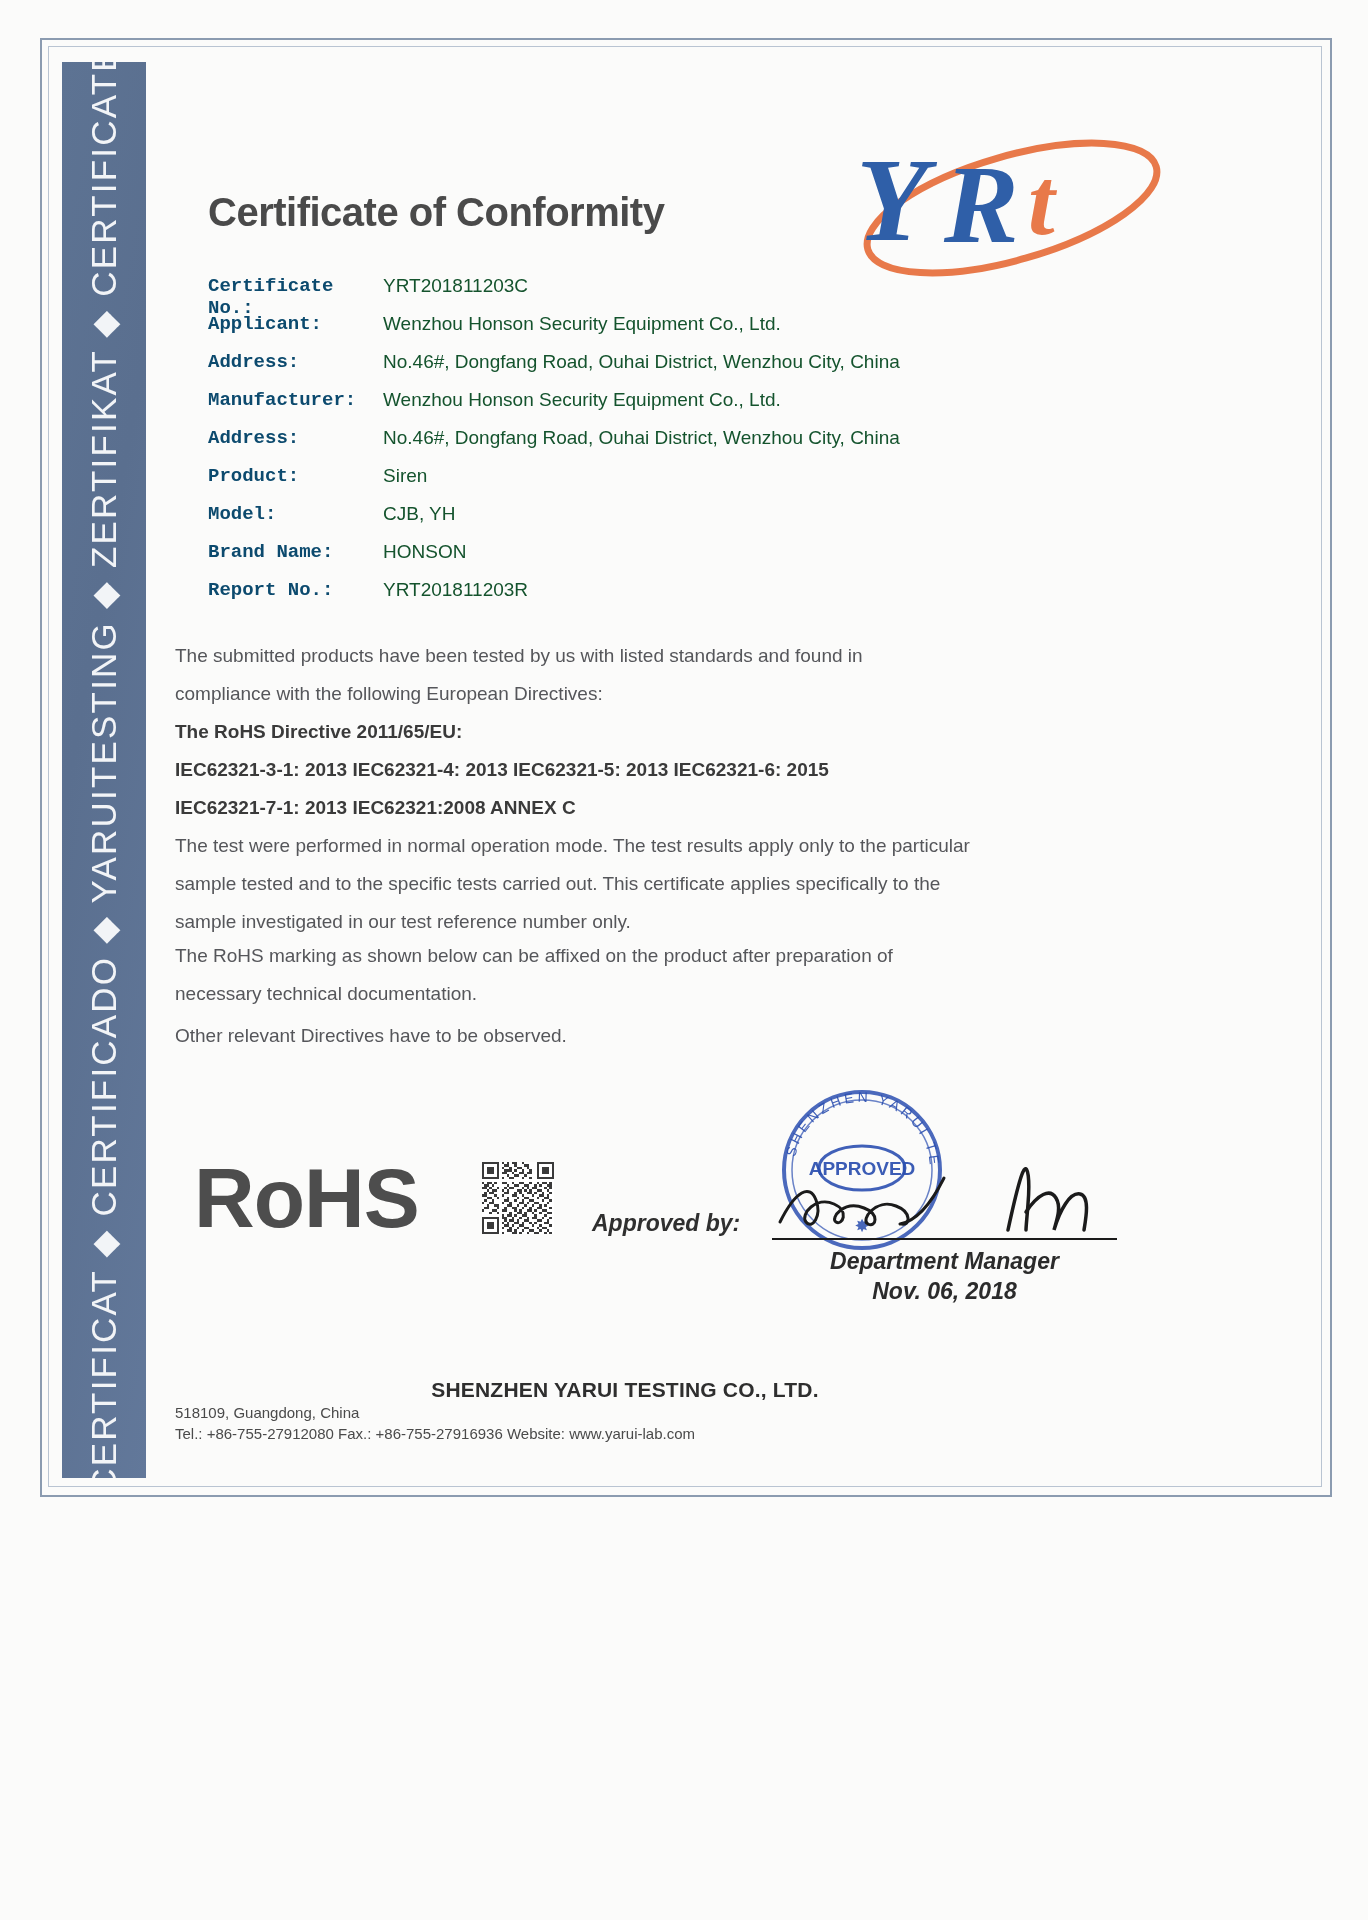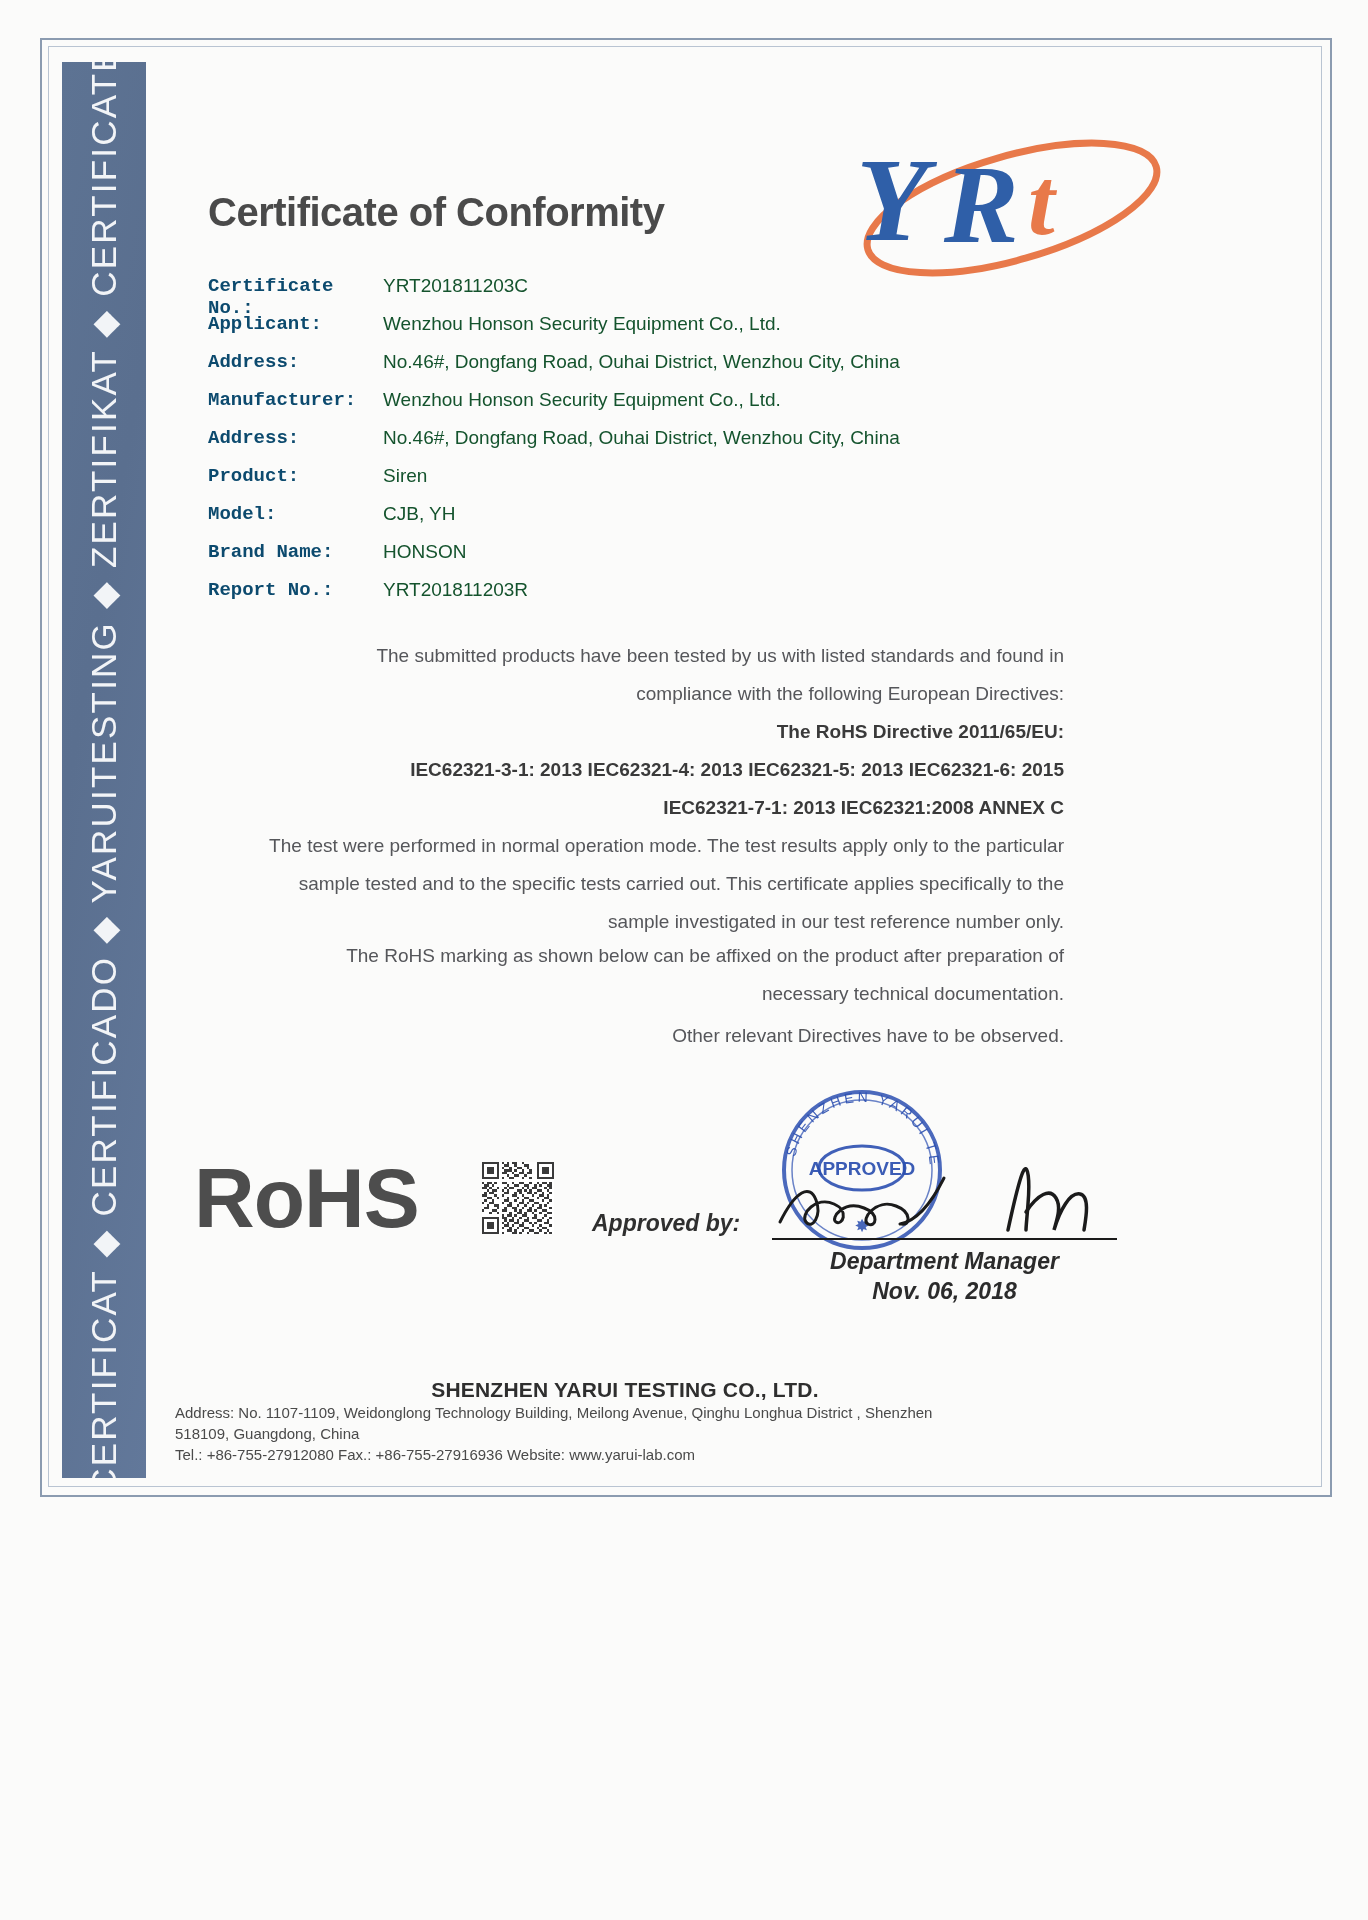--- a/index.html
+++ b/index.html
@@ -60,21 +60,21 @@
   .drow{display:flex;height:38px;align-items:flex-start;}
   .dlabel{
     width:175px;flex:0 0 175px;
     font-size:19px;font-weight:bold;color:#0c4a6e;font-family:Liberation Mono, monospace;
   }
   .dvalue{
     font-size:19px;color:#14532d;font-weight:400;
   }
 
   
-  .body-block{position:absolute;left:12px;width:880px;text-align:right;}
+  .body-block{position:absolute;left:3px;width:880px;}
   .para{
     font-size:19px;color:#55565a;line-height:32px;margin:0 0 6px 0;
   }
   .para.bold{font-weight:bold;color:#3a3a3a;}
 
   
   .rohs{
     position:absolute;left:22px;top:1080px;
     font-size:84px;font-weight:bold;color:#4d4d4d;letter-spacing:-1px;
   }
@@ -435,19 +435,18 @@
                  C318,36 314,58 312,70" fill="none" stroke="#1b1b1b" stroke-width="3.5" stroke-linecap="round"></path>
       </svg>
     </div>
     <div class="sig-line"></div>
 
     <div class="dept">Department Manager</div>
     <div class="sigdate">Nov. 06, 2018</div>
 
     <div class="footer">
       <div class="foot-company">SHENZHEN YARUI TESTING CO., LTD.</div>
-      <div class="foot-line">Address: No. 1107-1109, Weidonglong Technology Building, Meilong Avenue, Qinghu Longhua District , Shenzhen</div>
       <div class="foot-line">518109, Guangdong, China</div>
       <div class="foot-line">Tel.: +86-755-27912080    Fax.: +86-755-27916936    Website: www.yarui-lab.com</div>
     </div>
 
   </div>
 </div>
 
 </body></html>

